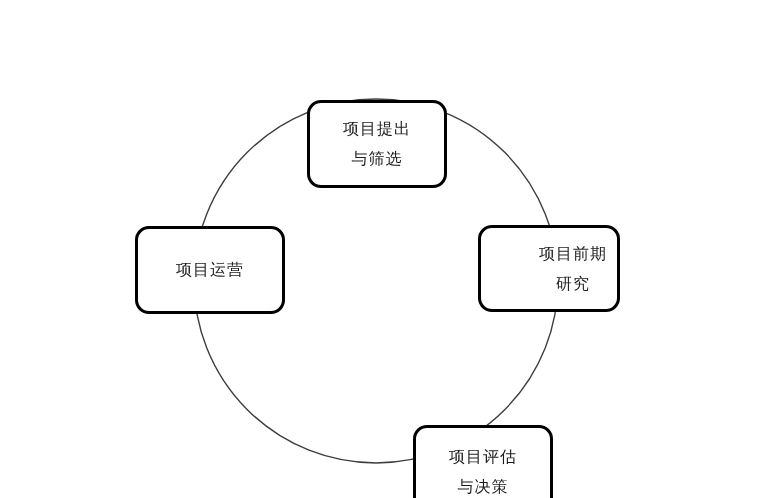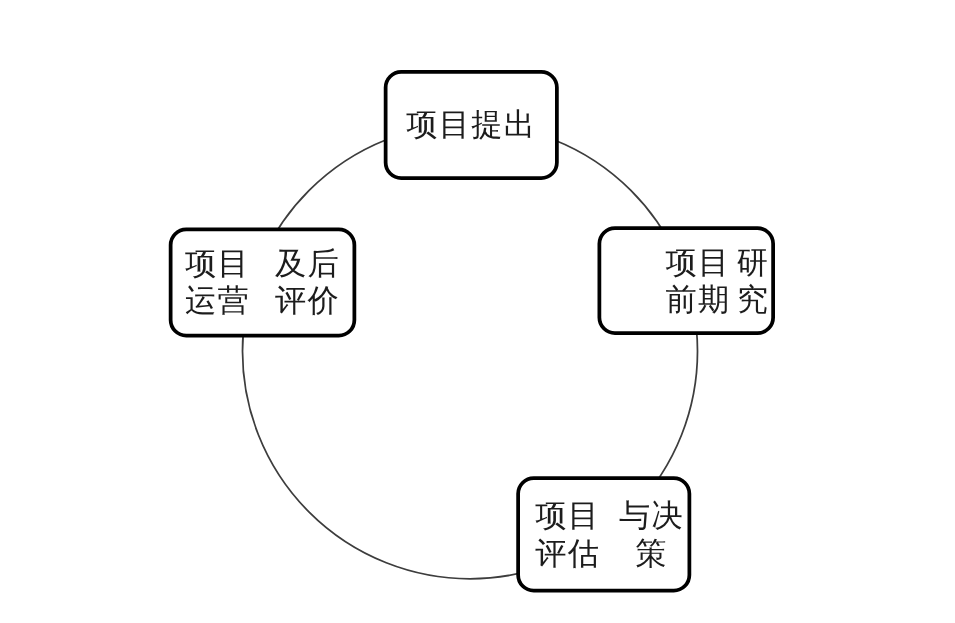--- a/index.html
+++ b/index.html
@@ -22,57 +22,58 @@
     width: 764px;
     height: 498px;
   }
   .node {
     position: absolute;
     box-sizing: border-box;
     background: #ffffff;
     border: 3.5px solid #000000;
     border-radius: 14px;
     display: flex;
-    flex-direction: row;
+    flex-direction: column;
     align-items: center;
     justify-content: center;
     text-align: center;
-    font-size: 25px;
+    font-size: 16px;
     line-height: 30px;
     color: #1c1c1c;
     letter-spacing: 1px;
+    margin-top: 44px;
   }
   .n1 { left: 307px; top: 56px;  width: 140px; height: 88px; }
   .n2 { left: 478px; top: 181px; width: 142px; height: 87px; padding-left: 48px; }
   .n3 { left: 413px; top: 381px; width: 140px; height: 93px; }
   .n4 { left: 202px; top: 382px; width: 140px; height: 92px; }
   .n5 { left: 135px; top: 182px; width: 150px; height: 88px; }
 </style>
 </head>
 <body>
 
 <div class="canvas">
 
   <svg class="ring" viewBox="0 0 764 498" aria-hidden="true">
     <circle cx="376" cy="281" r="182" fill="none" stroke-width="1.4" stroke="#3d3d3d"></circle>
   </svg>
 
   <div class="node n1">
     <span>项目提出</span>
+    <span>与筛选</span>
   </div>
 
   <div class="node n2">
     <span>项目前期</span>
     <span>研究</span>
   </div>
 
   <div class="node n3">
     <span>项目评估</span>
     <span>与决策</span>
   </div>
 
 
   <div class="node n5">
     <span>项目运营</span>
-    <span>及后评价</span>
   </div>
 
 </div>
 
 </body></html>

